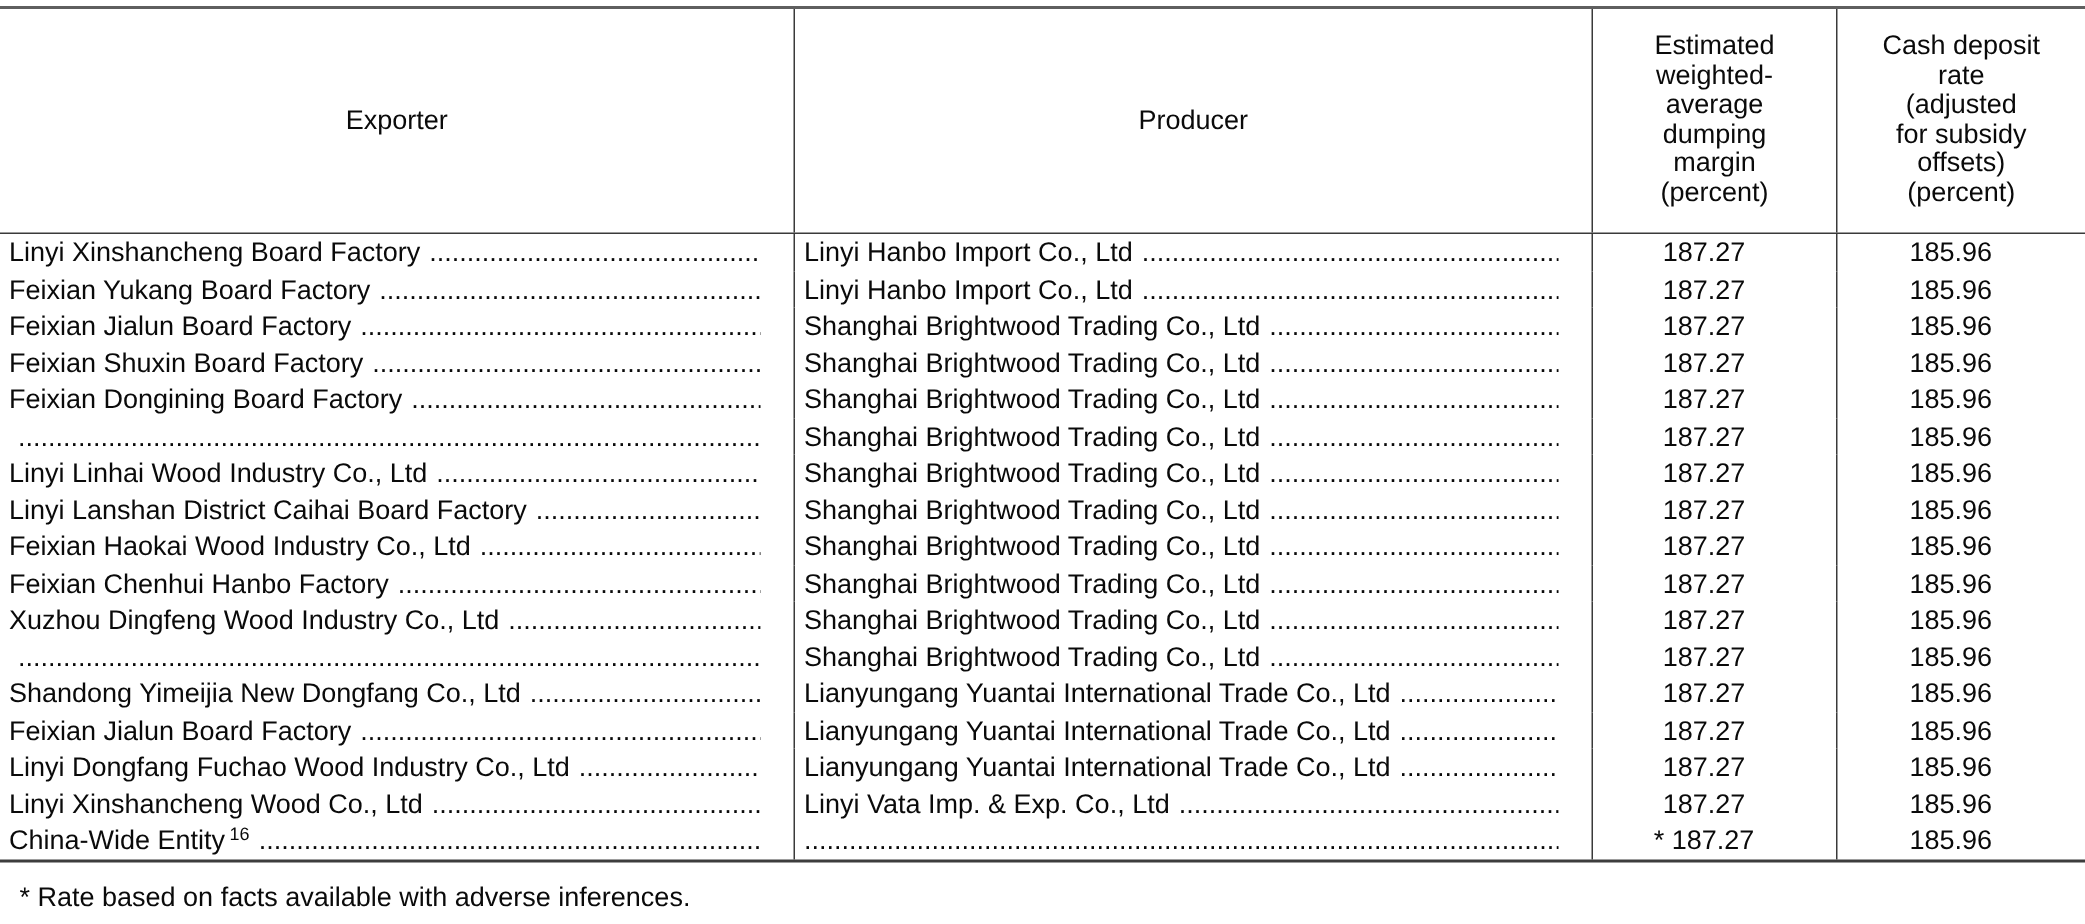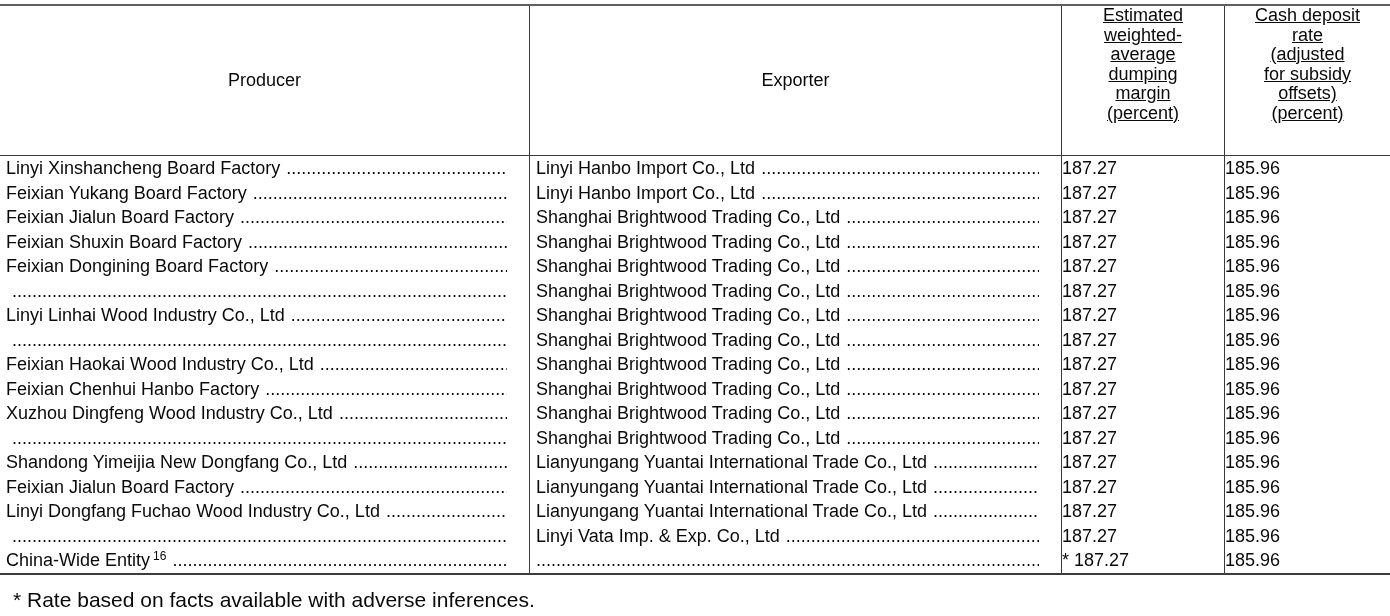--- a/index.html
+++ b/index.html
@@ -29,76 +29,75 @@
     font-size: 18px;
     text-align: center;
   }
   .hcell.v1, .hcell.v2, .hcell.v3 { border-right: 1px solid #3a3a3a; }
   .hcell.mid {
     display: flex;
     align-items: center;
     justify-content: center;
   }
   .hcell.stack {
-    padding-top: 0;
+    padding-top: 15px;
     line-height: 19.5px;
     white-space: pre-line;
-    text-decoration: underline;
   }
   .row { display: contents; }
   .cell {
     height: 24.5px;
     line-height: 24.5px;
     font-size: 18px;
     white-space: nowrap;
     overflow: hidden;
   }
   .cell.v1, .cell.v2, .cell.v3 { border-right: 1px solid #3a3a3a; }
   .cell.name {
     display: flex;
     align-items: baseline;
     padding-left: 6px;
     padding-right: 22px;
     text-align: center;
   }
   .cell.num {
-    text-align: left;
+    text-align: center;
     padding-right: 14px;
   }
   .leader {
     flex: 1 1 auto;
     overflow: hidden;
     white-space: nowrap;
     margin-left: 6px;
     min-width: 0;
   }
   .leader::after {
     content: "....................................................................................................................................................................................";
   }
   .sup {
     font-size: 12px;
     position: relative;
     top: -6px;
     margin-left: 3px;
   }
   .footnote {
     margin: 13px 0 0 13px;
-    font-size: 21px;
+    font-size: 18px;
   }
 </style>
 </head>
 <body>
 
 <div class="page">
 
   <div class="fr-table">
 
     <div class="hdr-grid">
+      <div class="hcell mid v2">Exporter</div>
       <div class="hcell mid v1">Producer</div>
-      <div class="hcell mid v2">Exporter</div>
       <div class="hcell stack v3">Estimated
 weighted-
 average
 dumping
 margin
 (percent)</div>
       <div class="hcell stack">Cash deposit
 rate
 (adjusted
 for subsidy
@@ -149,20 +148,21 @@
             <span class="leader"></span>
           </div><div class="cell num v3">187.27</div><div class="cell num">185.96</div></div>
         <div class="row"><div class="cell name v1">
             <span>Linyi Linhai Wood Industry Co., Ltd</span>
             <span class="leader"></span>
           </div><div class="cell name v2">
             <span>Shanghai Brightwood Trading Co., Ltd</span>
             <span class="leader"></span>
           </div><div class="cell num v3">187.27</div><div class="cell num">185.96</div></div>
         <div class="row"><div class="cell name v1">
+            <span>Linyi Lanshan District Caihai Board Factory</span>
             <span class="leader"></span>
           </div><div class="cell name v2">
             <span>Shanghai Brightwood Trading Co., Ltd</span>
             <span class="leader"></span>
           </div><div class="cell num v3">187.27</div><div class="cell num">185.96</div></div>
         <div class="row"><div class="cell name v1">
             <span>Feixian Haokai Wood Industry Co., Ltd</span>
             <span class="leader"></span>
           </div><div class="cell name v2">
             <span>Shanghai Brightwood Trading Co., Ltd</span>
@@ -203,20 +203,21 @@
             <span class="leader"></span>
           </div><div class="cell num v3">187.27</div><div class="cell num">185.96</div></div>
         <div class="row"><div class="cell name v1">
             <span>Linyi Dongfang Fuchao Wood Industry Co., Ltd</span>
             <span class="leader"></span>
           </div><div class="cell name v2">
             <span>Lianyungang Yuantai International Trade Co., Ltd</span>
             <span class="leader"></span>
           </div><div class="cell num v3">187.27</div><div class="cell num">185.96</div></div>
         <div class="row"><div class="cell name v1">
+            <span>Linyi Xinshancheng Wood Co., Ltd</span>
             <span class="leader"></span>
           </div><div class="cell name v2">
             <span>Linyi Vata Imp. &amp; Exp. Co., Ltd</span>
             <span class="leader"></span>
           </div><div class="cell num v3">187.27</div><div class="cell num">185.96</div></div>
         <div class="row"><div class="cell name v1">
             <span>China-Wide Entity</span>
             <span class="sup">16</span>
             <span class="leader"></span>
           </div><div class="cell name v2">

